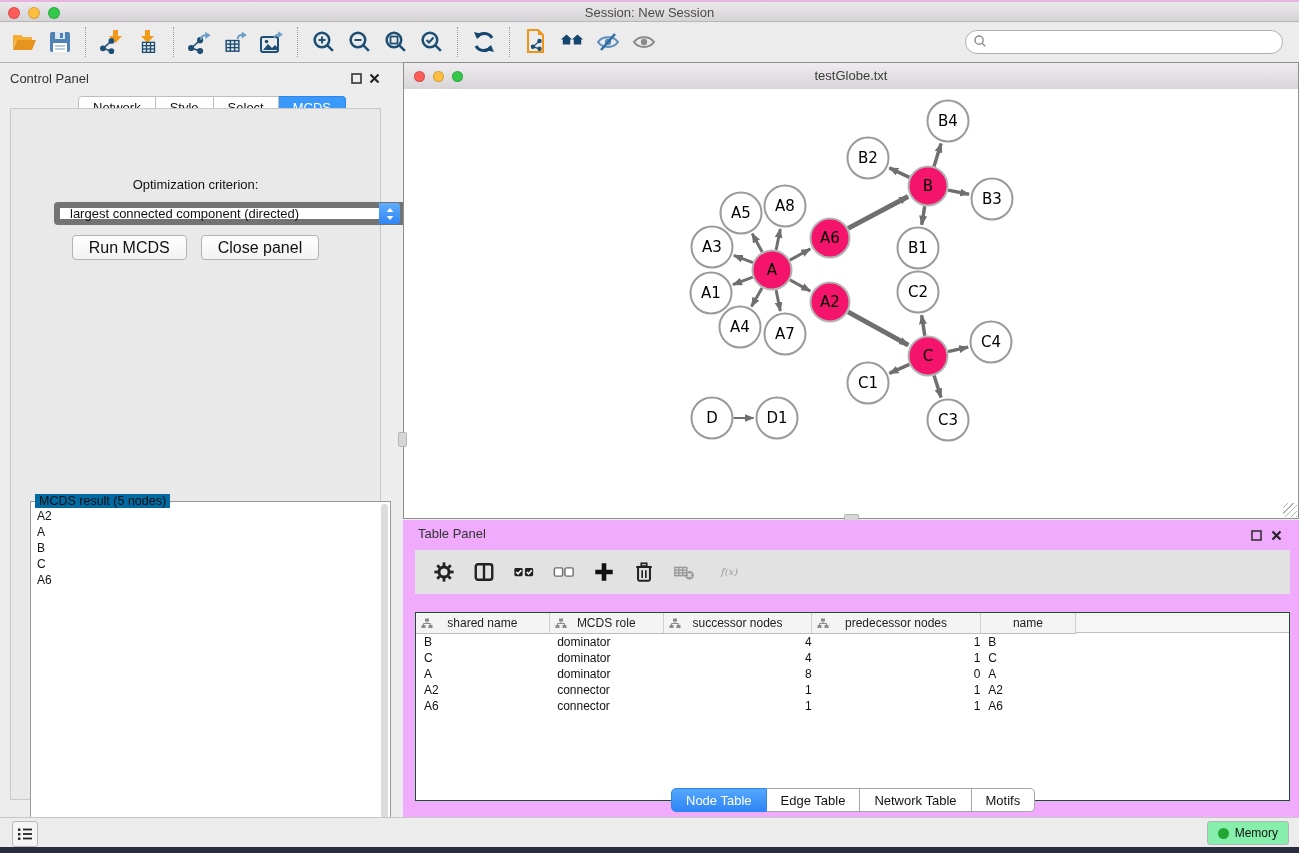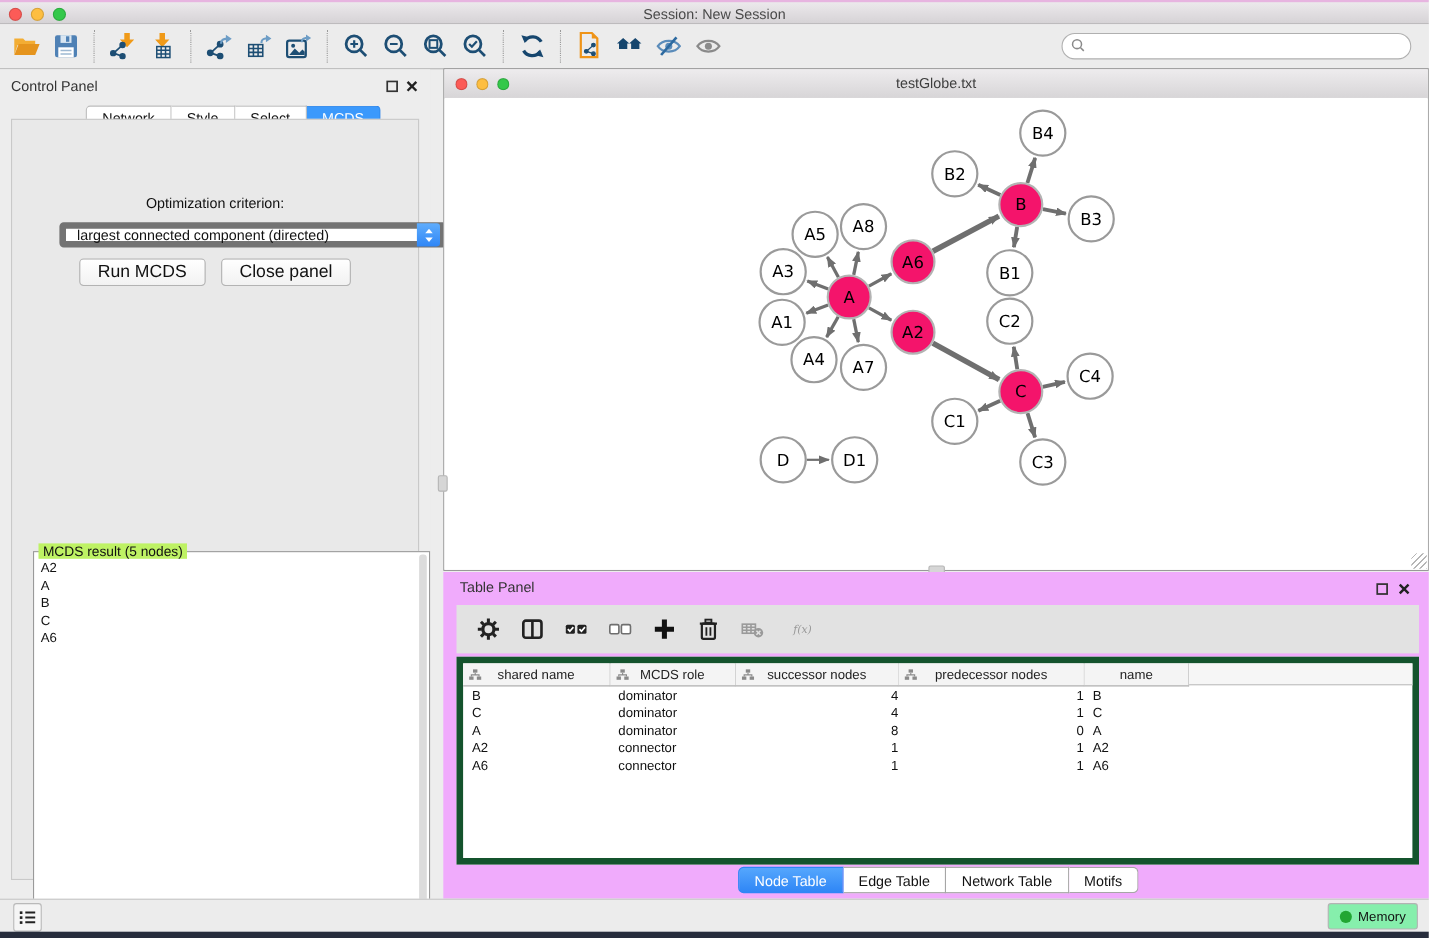--- a/index.html
+++ b/index.html
@@ -45,21 +45,21 @@
   .dropdown{position:absolute;left:43px;top:93px;width:352px;height:23px;background:#fff;
     border:6px solid #737373;border-radius:4px;box-sizing:border-box;display:flex;align-items:center;}
   .dropdown .dd-text{flex:1;padding-left:10px;font-size:13px;color:#111;white-space:nowrap;overflow:hidden;}
   .dd-stepper{width:21px;height:21px;background:linear-gradient(#5fadfd,#2f86f6);border-radius:0 3px 3px 0;
     display:flex;align-items:center;justify-content:center;}
   .cp-buttons{position:absolute;left:0;width:100%;top:126px;display:flex;justify-content:center;gap:14px;}
   .btn{background:linear-gradient(#ffffff,#f2f2f2);border:1px solid #b3b3b3;border-radius:4px;
     height:23px;padding:0 16px;font-size:16px;color:#111;display:flex;align-items:center;}
   .result-box{position:absolute;left:19px;top:392px;width:361px;height:343px;border:1px solid #9a9a9a;
     background:#fff;box-sizing:border-box;}
-  .result-legend{position:absolute;left:4px;top:-8px;background:#bef264;padding:0 4px;font-size:12.5px;color:#111;}
+  .result-legend{position:absolute;left:4px;top:-8px;background:#0369a1;padding:0 4px;font-size:12.5px;color:#111;}
   .result-list{position:absolute;left:2px;top:6px;right:10px;bottom:2px;overflow:hidden;font-size:12px;color:#111;}
   .result-item{height:16px;line-height:16px;padding-left:4px;}
   .result-scroll{position:absolute;right:2px;top:2px;width:7px;bottom:2px;background:#dcdcdc;border-radius:3px;}
 
   
   .net-window{position:absolute;left:403px;top:62px;width:896px;height:457px;
     border:1px solid #8e8e8e;box-sizing:border-box;background:#fff;}
   .net-titlebar{position:absolute;left:0;top:0;right:0;height:26px;background:linear-gradient(#eeecee,#d7d5d7);
     border-bottom:1px solid #a8a8a8;}
   .net-titlebar .title{position:absolute;left:0;right:0;top:5px;text-align:center;font-size:13px;color:#3d3d3d;}
@@ -75,22 +75,22 @@
     border:1px solid #b5b5b5;border-radius:2px;}
 
   
   .table-panel{position:absolute;left:403px;top:520px;width:896px;height:297px;background:#f0abfc;}
   .tp-header{position:absolute;left:15px;top:6px;font-size:13px;color:#333;}
   .tp-float{right:36px;} .tp-close{right:16px;}
   .tp-toolbar{position:absolute;left:12px;top:30px;width:875px;height:44px;background:#e2e2e2;
     display:flex;align-items:center;gap:14px;padding-left:16px;box-sizing:border-box;}
   .tp-btn{width:26px;height:26px;display:flex;align-items:center;justify-content:center;}
   .tp-btn svg{width:22px;height:22px;}
-  .tbl-wrap{position:absolute;left:12px;top:77px;width:875px;height:189px;background:#fff;
-    border:6px solid #14532d;box-sizing:border-box;overflow:hidden;}
+  .tbl-wrap{position:absolute;left:12px;top:92px;width:875px;height:189px;background:#fff;
+    border:1px solid #14532d;box-sizing:border-box;overflow:hidden;}
   table.data{border-collapse:collapse;table-layout:fixed;width:660px;font-size:12px;}
   table.data th{height:20px;background:#f4f4f4;border-right:1px solid #cfcfcf;border-bottom:1px solid #bdbdbd;
     font-weight:normal;color:#222;position:relative;text-align:center;padding:0;}
   table.data th .sort-ico{position:absolute;left:5px;top:5px;width:12px;height:11px;}
   table.data td{height:16px;padding:0 0 0 8px;color:#111;white-space:nowrap;}
   td.num{text-align:right;padding-right:6px;}
   .hdr-fill{position:absolute;left:660px;top:0;width:215px;height:20px;background:#f6f6f6;
     border-bottom:1px solid #bdbdbd;box-sizing:border-box;}
   .tp-tabs{position:absolute;left:268px;top:268px;display:flex;height:24px;}
   .tp-tab{background:#fff;border:1px solid #a6a6a6;border-left:none;padding:0 14px;display:flex;

